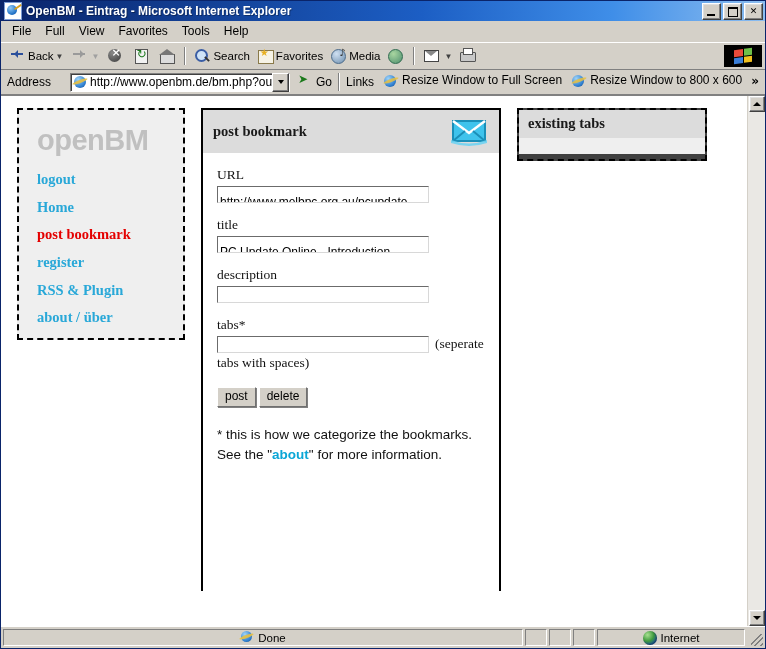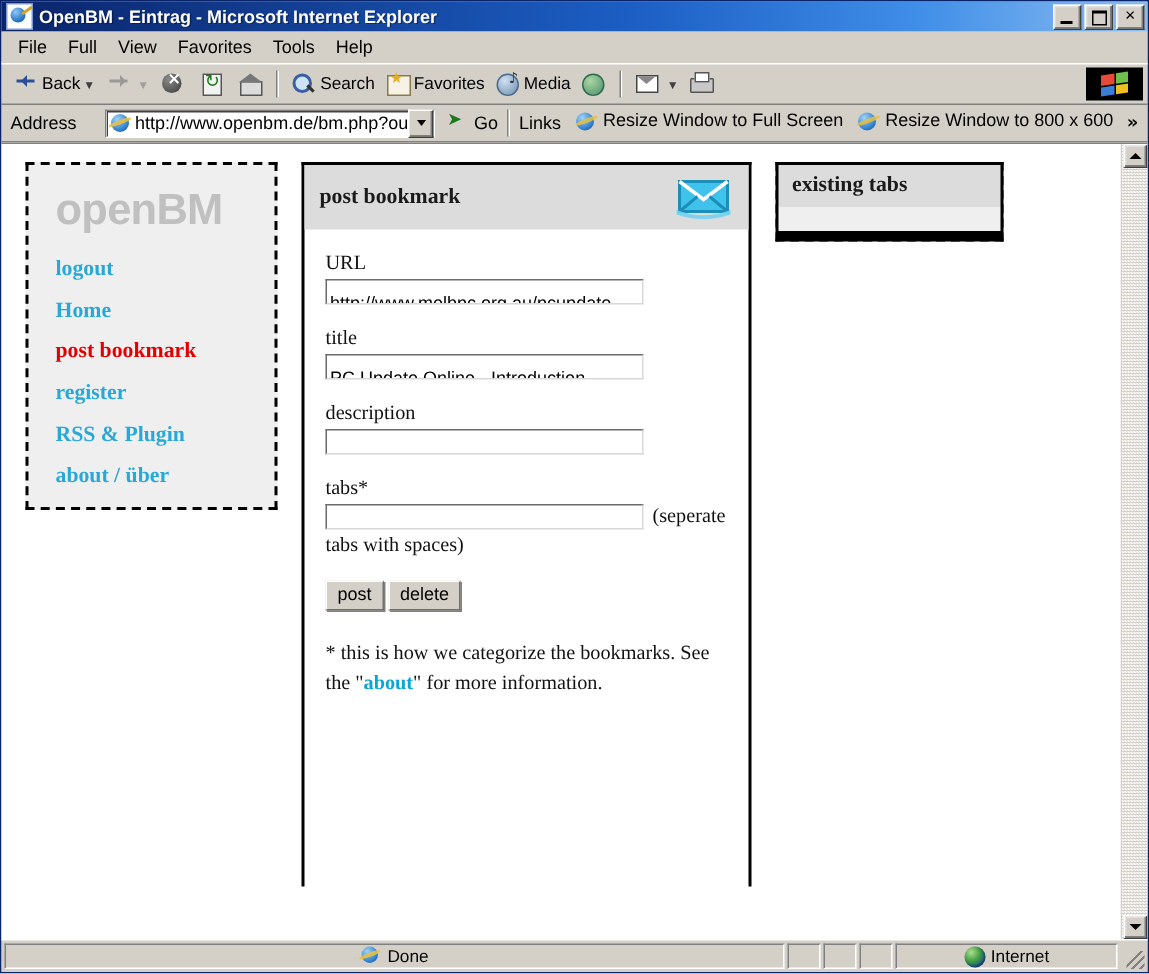--- a/index.html
+++ b/index.html
@@ -454,35 +454,35 @@
     background: #d4d0c8;
     border: 1px solid;
     border-color: #ffffff #707070 #707070 #ffffff;
     box-shadow: 1px 1px 0 #808080;
     padding: 2px 7px 3px 7px;
     color: #000;
     margin-right: 3px;
     line-height: 1.1;
   }
   .para {
-    font-family: Liberation Serif, serif;
+    font-family: Liberation Sans, sans-serif;
     font-size: 13.5px;
     line-height: 1.5;
     margin: 18px 0 0 2px;
     color: #111;
     max-width: 268px;
   }
   .para a { color: #0aa6d6; font-weight: bold; text-decoration: none; }
 
   
   .rightpanel {
-    width: 152px;
+    width: 190px;
     box-sizing: border-box;
     border: 2px dashed #000000;
-    background: #000000;
+    background: #404040;
     margin-left: 16px;
     flex: 0 0 auto;
     height: 53px;
   }
   .rp-head {
     background: #dcdcdc;
     padding: 5px 8px 6px 9px;
     font-family: "Liberation Serif", serif;
     font-size: 14.5px;
     font-weight: bold;

